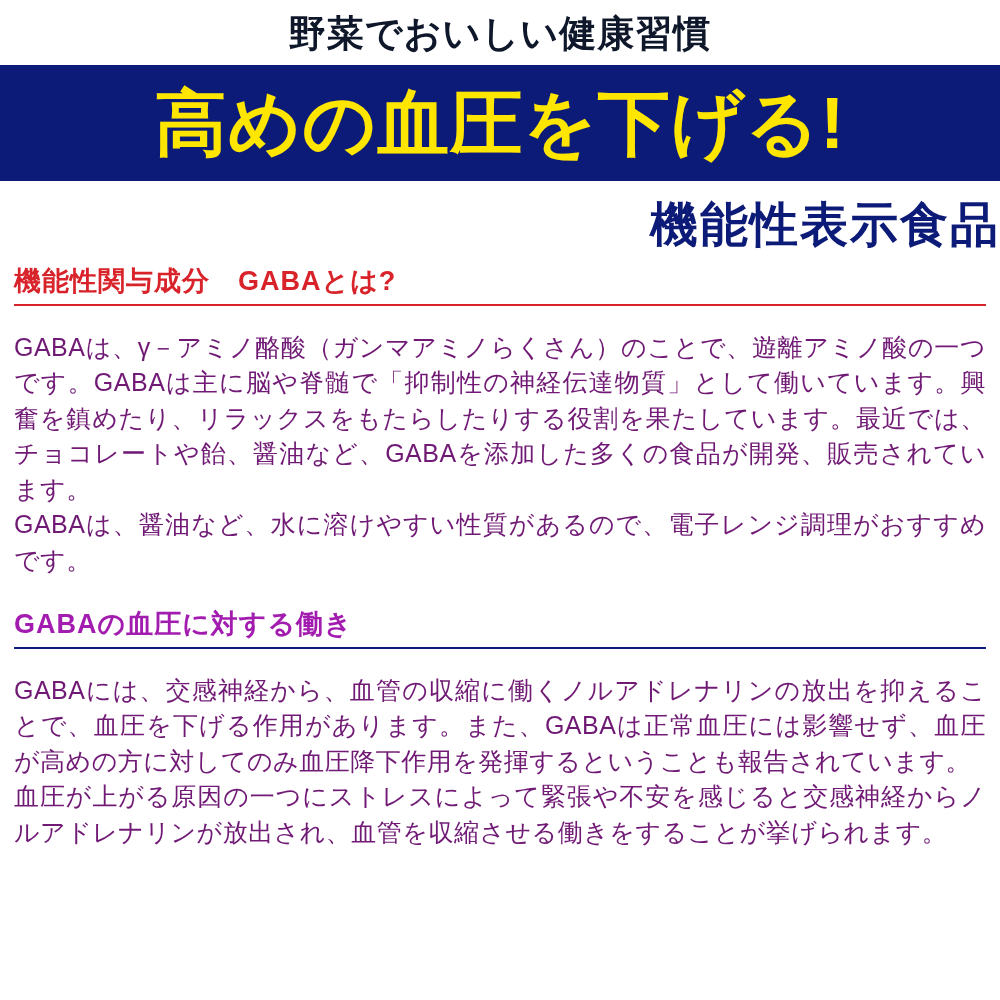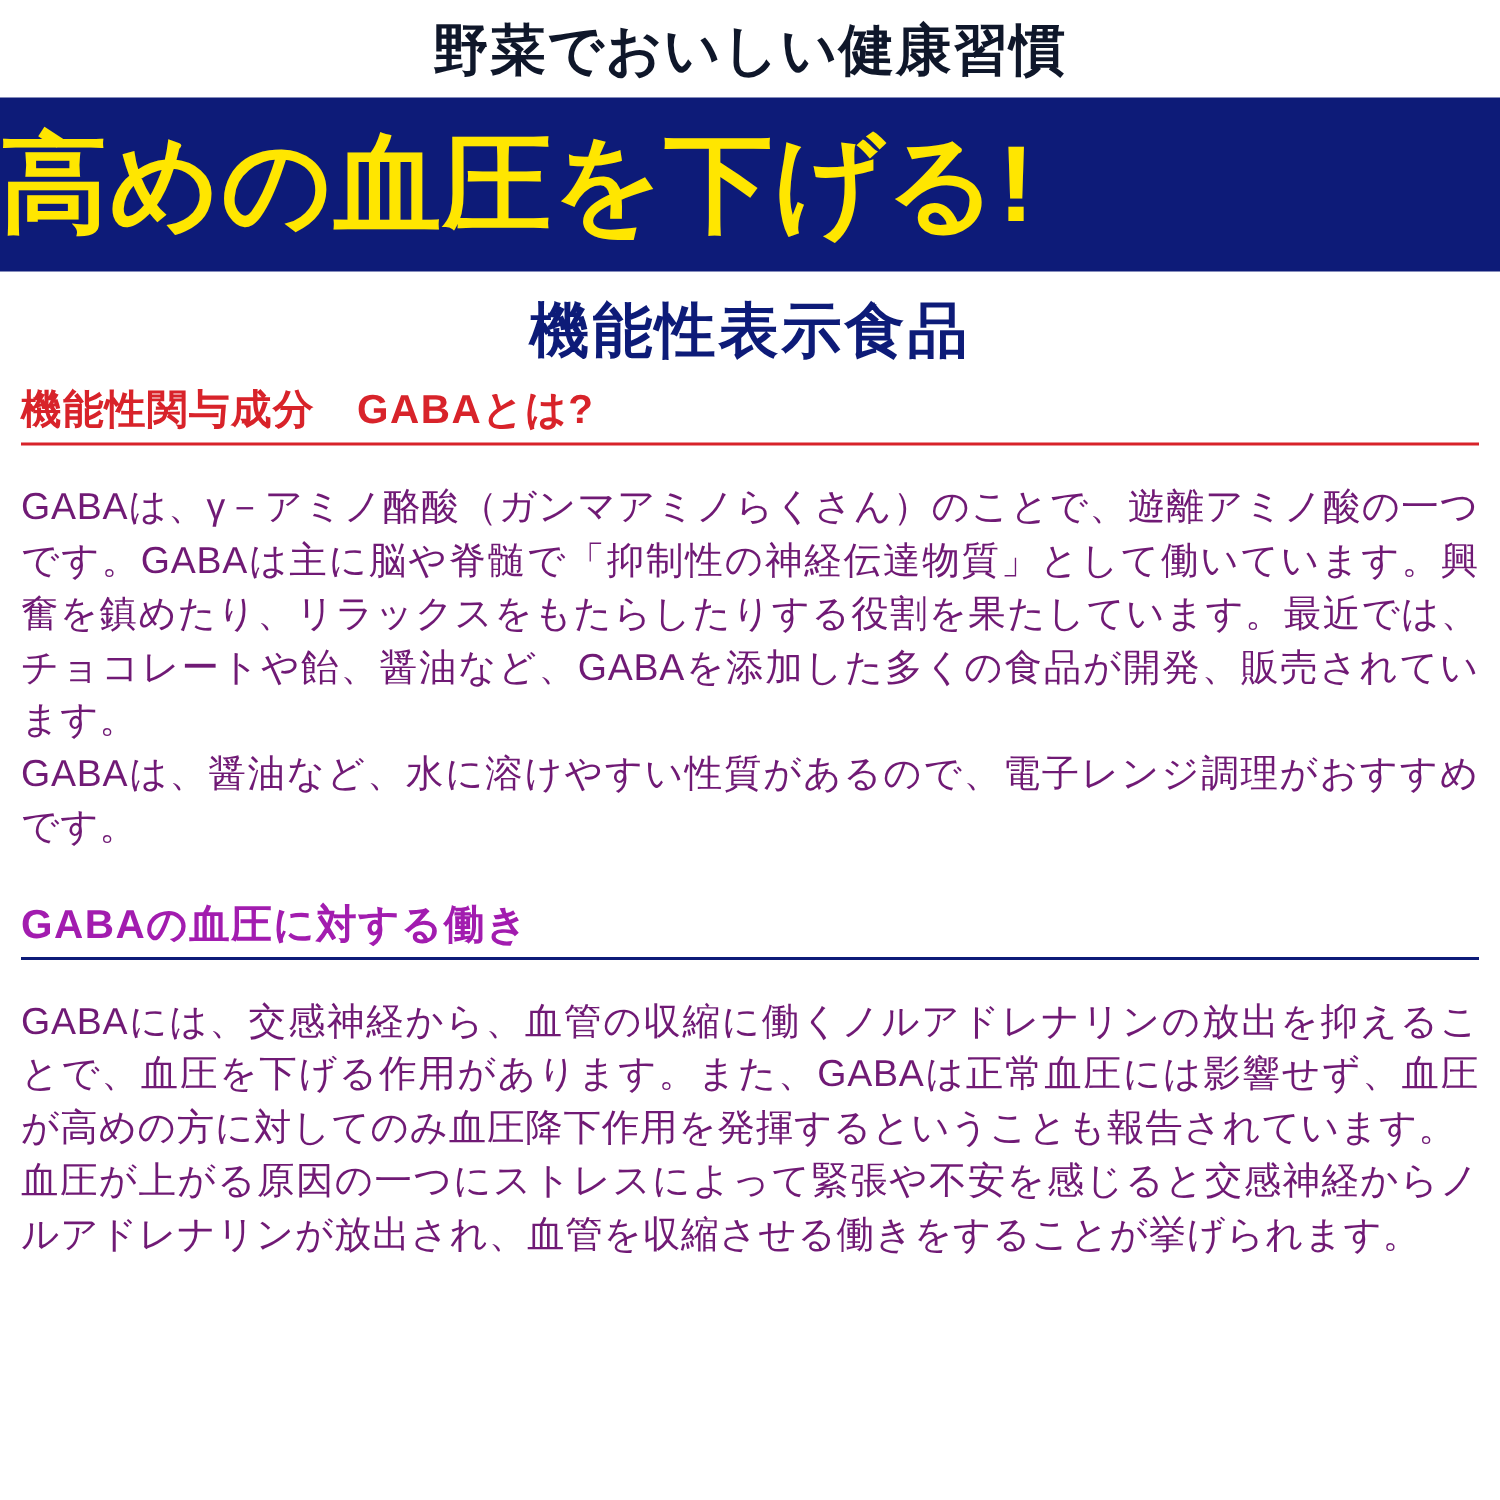--- a/index.html
+++ b/index.html
@@ -31,34 +31,35 @@
     padding: 14px 0 10px 0;
     line-height: 1.1;
   }
 
   
   .band {
     background: #0d1b78;
     height: 116px;
     display: flex;
     align-items: center;
+    justify-content: center;
   }
   .band-text {
     color: #ffe600;
     font-size: 72px;
     font-weight: bold;
     letter-spacing: 1px;
     line-height: 1;
     white-space: nowrap;
   }
 
   
   .subhead {
-    text-align: center;
-    font-size: 40px;
+    text-align: right;
+    font-size: 48px;
     font-weight: bold;
     color: #0d1b78;
     padding: 18px 0 14px 0;
     letter-spacing: 2px;
     line-height: 1.1;
   }
 
   
   .content {
     padding: 0 14px;

